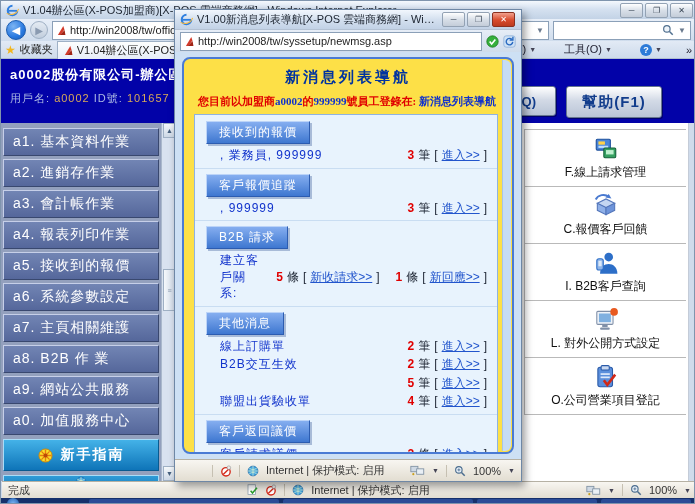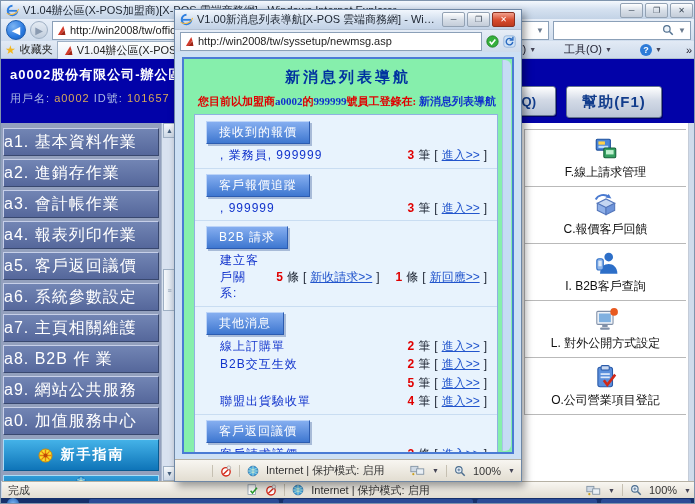--- a/index.html
+++ b/index.html
@@ -65,22 +65,22 @@
     box-shadow:inset 0 1px 0 #fff,1px 1px 0 rgba(0,0,0,.35);}
   #logout-btn{width:64px;height:28px;font-size:13px;}
   #help-btn{width:94px;height:30px;font-size:15px;letter-spacing:1px;}
 
   
   #sidebar{left:0;top:122px;width:160px;height:358px;background:#93a0bd;
     padding:2px 0 0 0;box-sizing:border-box;overflow:hidden;}
   .side-btn{height:26px;margin:3px 2px 0 2px;
     background:linear-gradient(#7285b4,#55679b);
     border:1px solid;border-color:#c6cfe8 #39486f #39486f #c6cfe8;
-    color:#fff;font-size:16px;display:flex;align-items:center;
-    letter-spacing:1px;white-space:nowrap;cursor:default;}
+    color:#fff;font-size:14px;display:flex;align-items:center;
+    padding-left:9px;letter-spacing:1px;white-space:nowrap;cursor:default;}
   #guide-btn{height:30px;margin:4px 2px 0 2px;
     background:linear-gradient(#44b2e8,#0e74b8);
     border:1px solid;border-color:#aadcf6 #085a90 #085a90 #aadcf6;
     color:#fff;font-size:14px;font-weight:bold;letter-spacing:2px;
     display:flex;align-items:center;justify-content:center;gap:8px;}
   #partial-btn{height:20px;margin:4px 2px 0 2px;
     background:linear-gradient(#2f9cd8,#0c6aa8);
     border:1px solid #aadcf6;color:#fff;display:flex;align-items:flex-start;
     justify-content:center;overflow:hidden;}
 
@@ -125,22 +125,22 @@
     background:linear-gradient(#f2f7fd,#d4e0ef 50%,#c2d2e6);
     display:flex;align-items:center;gap:4px;font-size:11px;color:#1c2430;
     padding:0 3px 0 5px;box-sizing:border-box;border-bottom:1px solid #b4c2d4;}
   #pop-title{flex:1;overflow:hidden;white-space:nowrap;text-overflow:ellipsis;}
   #pop-addrbar{position:absolute;left:0;top:20px;width:100%;height:22px;
     background:linear-gradient(#e6edf7,#cfdcec);display:flex;align-items:center;
     padding:0 5px;box-sizing:border-box;gap:4px;}
   #pop-addr{flex:1;}
   #pop-content{position:absolute;left:0;top:42px;width:100%;height:407px;
     background:#cde0f4;padding:5px 7px;box-sizing:border-box;}
-  #dlg-box{position:relative;height:100%;border:2px solid #4a7bd4;border-radius:0;
-    background:#86efac;box-sizing:border-box;overflow:hidden;}
+  #dlg-box{position:relative;height:100%;border:2px solid #4a7bd4;border-radius:8px;
+    background:#fde047;box-sizing:border-box;overflow:hidden;}
   #dlg-scrollstrip{position:absolute;right:1px;top:1px;bottom:1px;width:8px;
     background:#c6dcf4;border-left:1px solid #a8c4e6;border-radius:0 6px 6px 0;}
   #dlg-title{text-align:center;margin-top:9px;font-size:15px;font-weight:bold;
     color:#0033a0;letter-spacing:3px;}
   #dlg-subtitle{text-align:right;padding:7px 16px 3px 10px;font-size:11px;font-weight:bold;font-family:Liberation Serif, serif;}
   .c-red{color:#e00000;}
   .c-blue{color:#1133cc;}
   #dlg-panel{margin:2px 14px 0 10px;border:1px solid #8fb2e0;background:#e8f3fd;
     padding:1px 0 3px 0;}
   .dlg-section{padding:2px 8px 3px 8px;border-bottom:1px solid #c9ddf2;}
@@ -253,21 +253,21 @@
       <span class="hdr-btn" id="help-btn">幫助(F1)</span>
     </div>
   </div>
 
   <div class="abs" id="sidebar">
     <div id="side-items">
         <div class="side-btn">a1. 基本資料作業</div>
         <div class="side-btn">a2. 進銷存作業</div>
         <div class="side-btn">a3. 會計帳作業</div>
         <div class="side-btn">a4. 報表列印作業</div>
-        <div class="side-btn">a5. 客戶返回議價</div>
+        <div class="side-btn">a5. 接收到的報價</div>
         <div class="side-btn">a6. 系統參數設定</div>
         <div class="side-btn">a7. 主頁相關維護</div>
         <div class="side-btn">a8. B2B 作 業</div>
         <div class="side-btn">a9. 網站公共服務</div>
         <div class="side-btn">a0. 加值服務中心</div>
       </div>
     <div id="guide-btn">
       <span class="icon">
           <svg width="15" height="15" viewBox="0 0 16 16">
             <circle cx="8" cy="8" r="7" fill="#f8e02a" stroke="#c88a10"></circle>

